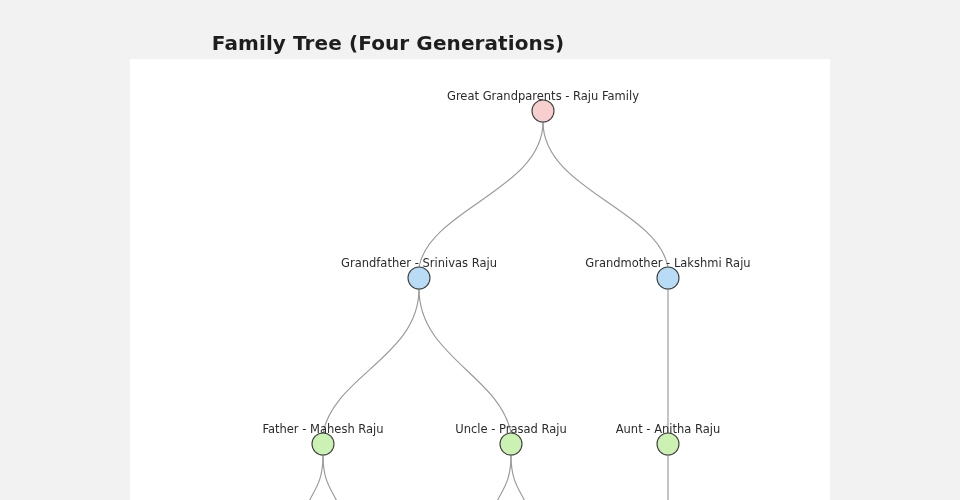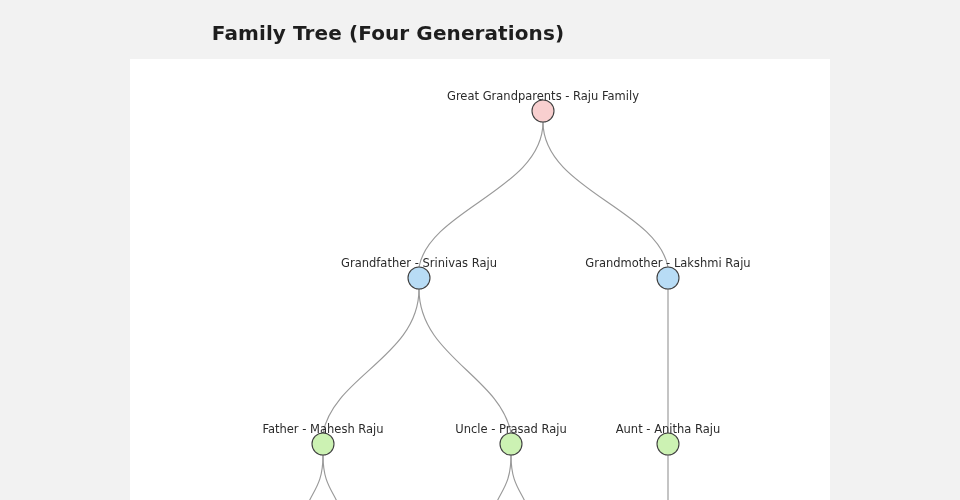--- a/index.html
+++ b/index.html
@@ -14,21 +14,21 @@
     font-family: "DejaVu Sans", "Liberation Sans", sans-serif;
   }
   #stage {
     position: relative;
     width: 960px;
     height: 500px;
   }
   #page-title {
     position: absolute;
     left: 0;
-    top: 21px;
+    top: 31px;
     width: 776px;
     text-align: center;
     font-size: 20px;
     font-weight: bold;
     color: #1e1e1e;
     letter-spacing: 0.1px;
     white-space: nowrap;
   }
   #graph-panel {
     position: absolute;

